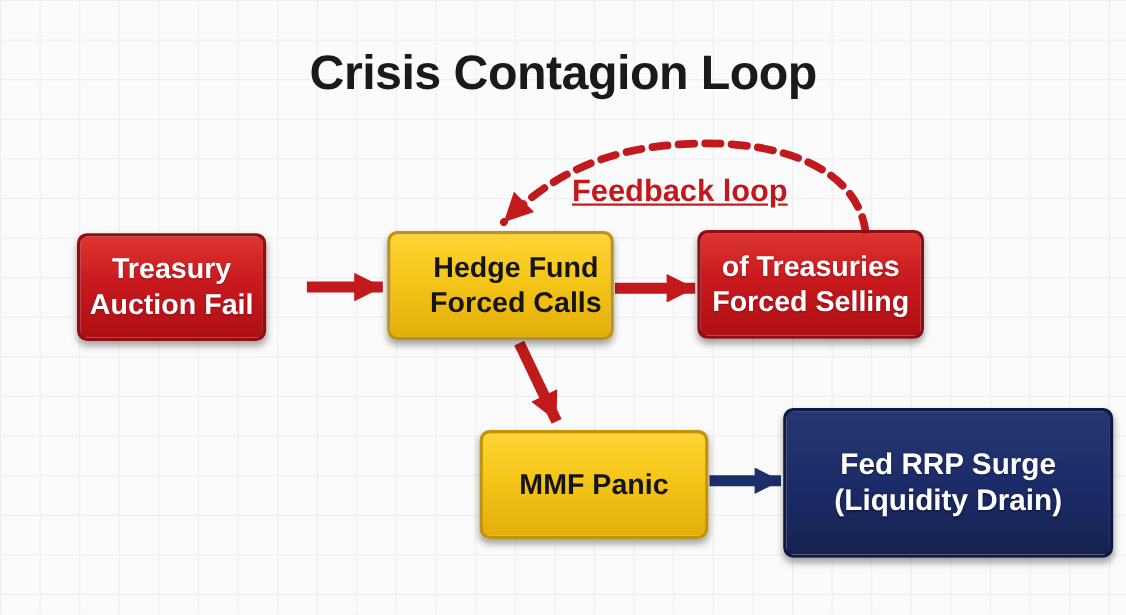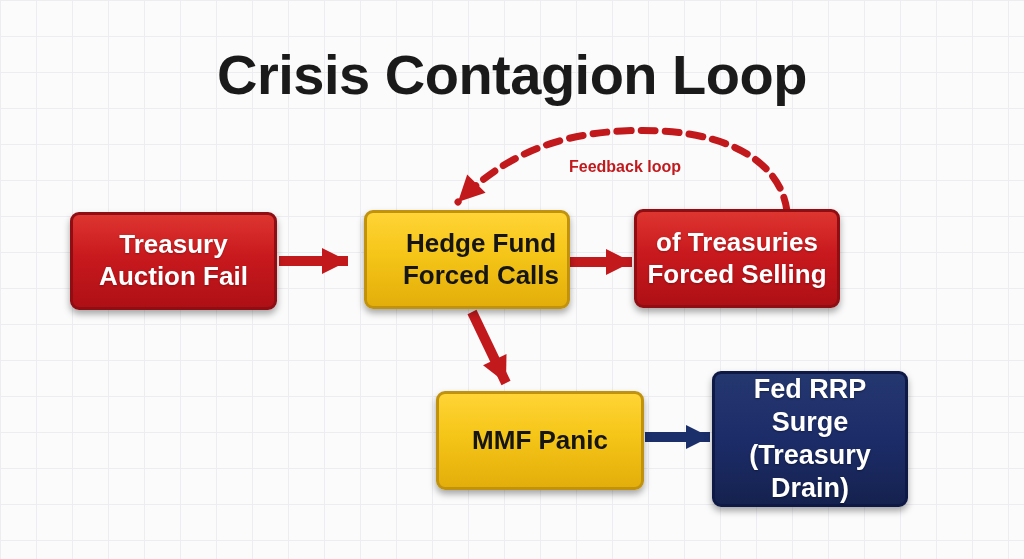--- a/index.html
+++ b/index.html
@@ -14,21 +14,21 @@
   .canvas{
     position:relative;width:1024px;height:559px;overflow:hidden;
     background-color:#fbfbfc;
     background-image:
       linear-gradient(to right, #ededf1 1px, transparent 1px),
       linear-gradient(to bottom, #ededf1 1px, transparent 1px);
     background-size:36px 36px;
   }
   .title{
     position:absolute;left:0;top:42px;width:1024px;text-align:center;
-    font-size:56px;font-weight:800;letter-spacing:-0.5px;color:var(--title-text);
+    font-size:44px;font-weight:800;letter-spacing:-0.5px;color:var(--title-text);
   }
   .node{
     position:absolute;box-sizing:border-box;border-radius:9px;
     display:flex;align-items:center;justify-content:center;text-align:center;
     font-weight:bold;box-shadow:0 4px 7px rgba(0,0,0,0.35);
   }
   .node .line{display:block;line-height:1.22;}
   .node.red{
     background:linear-gradient(180deg,#DE3530 0%,var(--red-fill) 45%,#AE1015 100%);
     border:3px solid var(--red-border);color:#fff;font-size:26px;
@@ -36,28 +36,28 @@
   }
   .node.yellow{
     background:linear-gradient(180deg,#FFD435 0%,var(--yellow-fill) 45%,#E3AE0A 100%);
     border:3px solid var(--yellow-border);color:#151515;font-size:26px;
   }
   .node.navy{
     background:linear-gradient(180deg,#25376F 0%,var(--navy-fill) 50%,#15224F 100%);
     border:3px solid var(--navy-border);color:#fff;font-size:27px;
     text-shadow:0 1px 2px rgba(0,0,0,0.35);
   }
-  #treasury{left:70px;top:212px;width:207px;height:98px;}
-  #hedge{left:364px;top:210px;width:206px;height:99px;padding-left:28px;}
+  #treasury{left:70px;top:212px;width:172px;height:98px;}
+  #hedge{left:352px;top:210px;width:206px;height:99px;padding-left:28px;}
   #forced{left:634px;top:209px;width:206px;height:99px;}
   #mmf{left:436px;top:391px;width:208px;height:99px;}
-  #fedrrp{left:712px;top:371px;width:196px;height:136px;}
+  #fedrrp{left:712px;top:371px;width:300px;height:136px;}
   .feedback-label{
-    position:absolute;left:520px;top:158px;width:210px;text-align:center;
-    font-size:16px;font-weight:bold;color:var(--label-red);
+    position:absolute;left:520px;top:158px;width:210px;text-align:left;
+    font-size:28px;font-weight:bold;color:var(--label-red);text-decoration:underline;
   }
   svg.arrows{position:absolute;left:0;top:0;pointer-events:none;}
 </style>
 </head>
 <body>
 
 <div class="canvas">
 
   <div class="title">Crisis Contagion Loop</div>
 
@@ -102,17 +102,17 @@
 
   <div class="node yellow" id="mmf">
     <div>
       <span class="line">MMF Panic</span>
     </div>
   </div>
 
   <div class="node navy" id="fedrrp">
     <div>
       <span class="line">Fed RRP Surge</span>
-      <span class="line">(Treasury Drain)</span>
+      <span class="line">(Liquidity Drain)</span>
     </div>
   </div>
 
 </div>
 
 </body></html>

